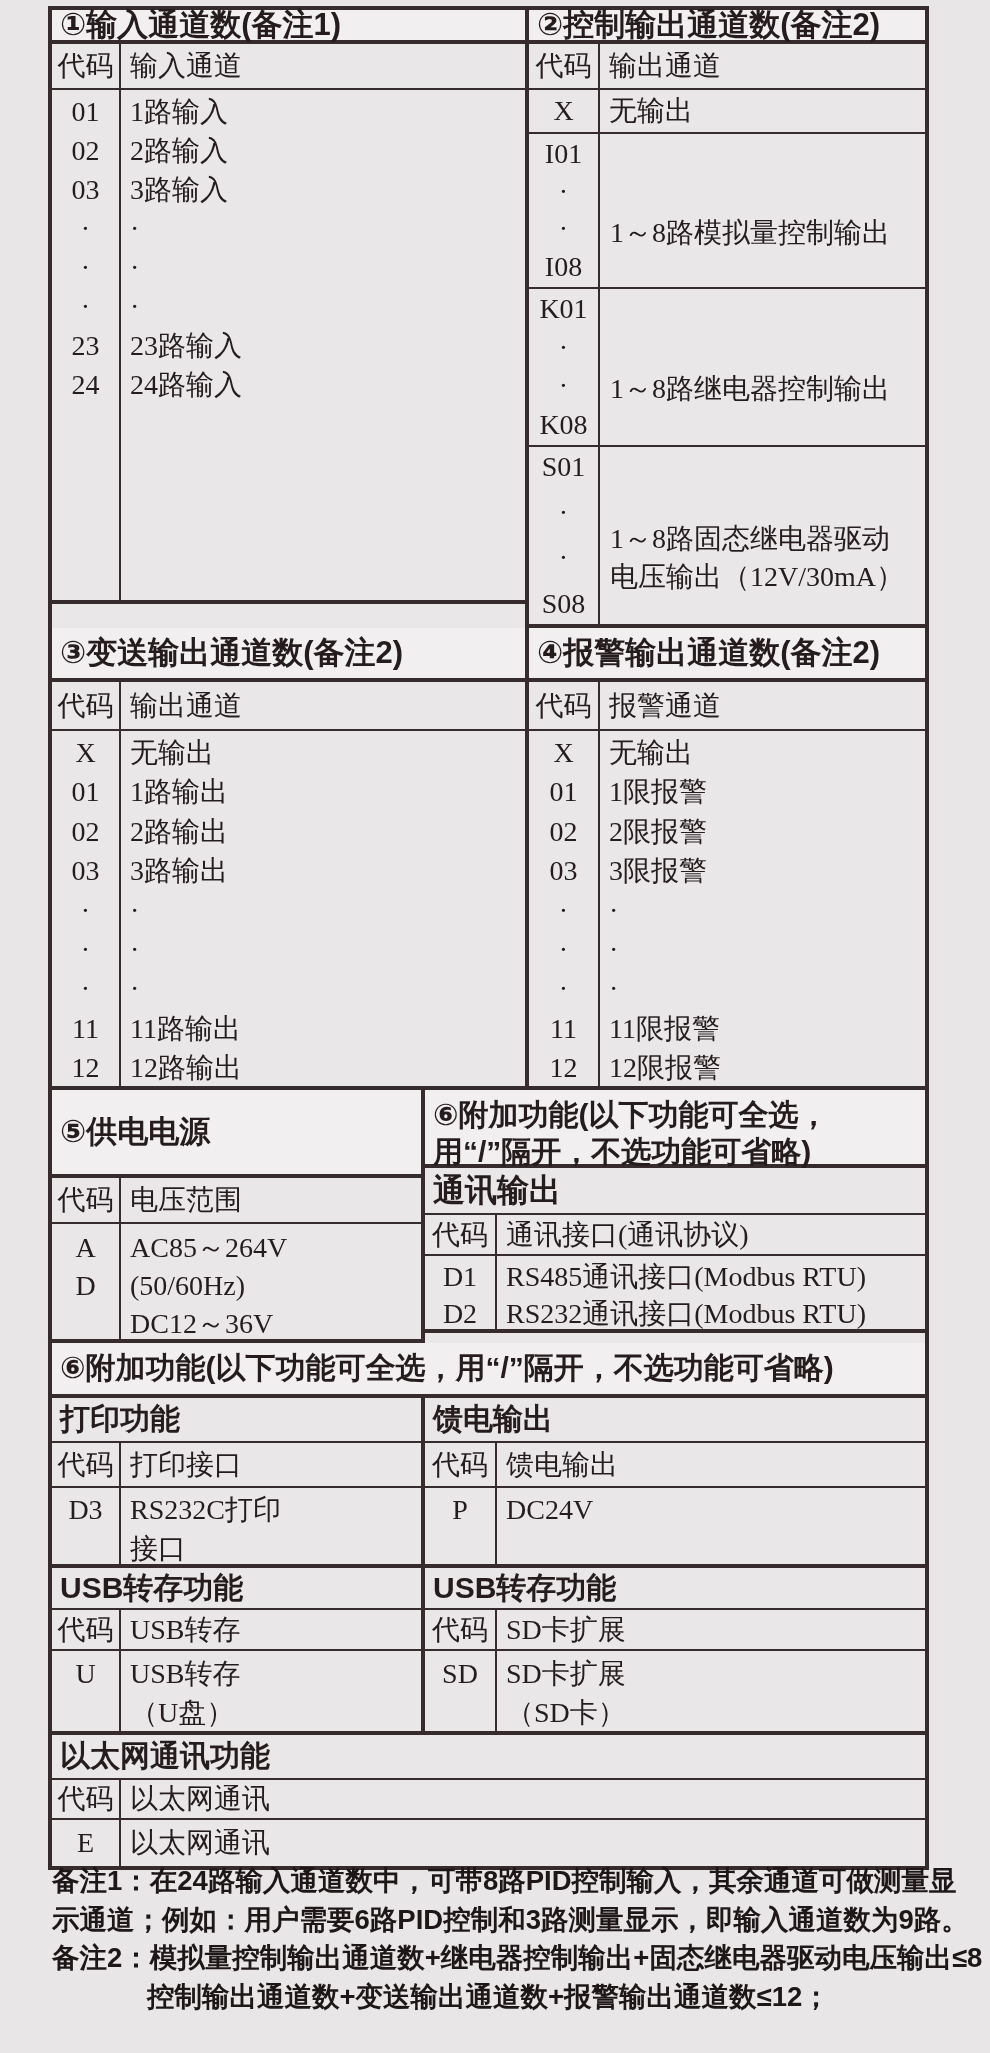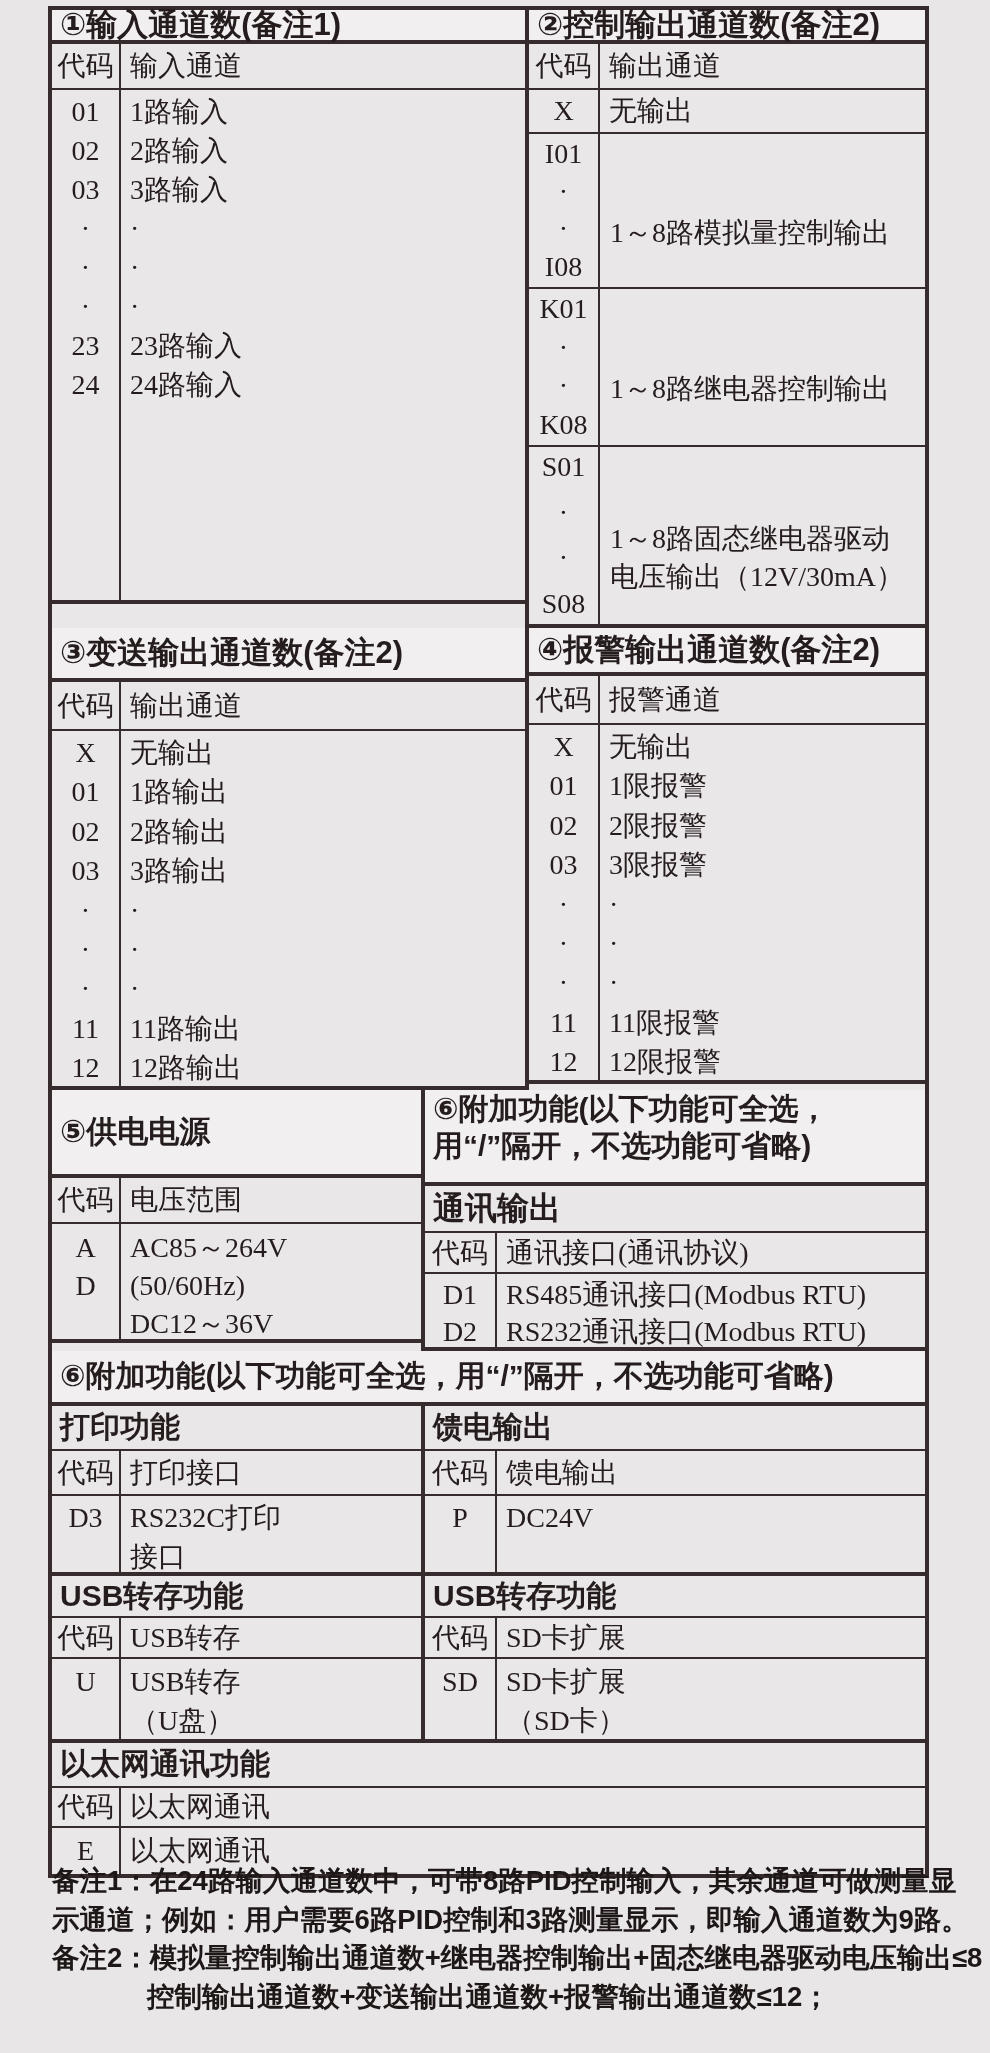--- a/index.html
+++ b/index.html
@@ -157,21 +157,21 @@
             <div>3路输出</div>
             <div>·</div>
             <div>·</div>
             <div>·</div>
             <div>11路输出</div>
             <div>12路输出</div>
           </div>
         </div>
       </div>
       <div class="p2">
-        <div class="band b4 nowrap" style="height:48px">④报警输出通道数(备注2)</div>
+        <div class="band b4 nowrap" style="height:54px">④报警输出通道数(备注2)</div>
         <div class="row b2" style="height:49px">
           <div class="cc2 vc" style="justify-content:center">代码</div>
           <div class="cd vc">报警通道</div>
         </div>
         <div class="row b4" style="height:359px">
           <div class="cc2 col lh394" style="padding-top:2px">
             <div>X</div>
             <div>01</div>
             <div>02</div>
             <div>03</div>
@@ -210,21 +210,21 @@
             <div>D</div>
           </div>
           <div class="cd col lh38" style="padding-top:5px">
             <div>AC85～264V</div>
             <div>(50/60Hz)</div>
             <div>DC12～36V</div>
           </div>
         </div>
       </div>
       <div class="p2">
-        <div class="band b4" style="height:96px;align-items:flex-start;font-size:30px;line-height:37px;display:block">
+        <div class="band b4" style="height:78px;align-items:flex-start;padding-top:6px;font-size:30px;line-height:37px;display:block">
           <div>⑥附加功能(以下功能可全选，</div>
           <div>用“/”隔开，不选功能可省略)</div>
         </div>
         <div class="sub b2" style="height:47px">通讯输出</div>
         <div class="row b2" style="height:41px">
           <div class="cc3 vc" style="justify-content:center">代码</div>
           <div class="cd vc">通讯接口(通讯协议)</div>
         </div>
         <div class="row b4" style="height:77px">
           <div class="cc3 col lh37" style="padding-top:2px">

